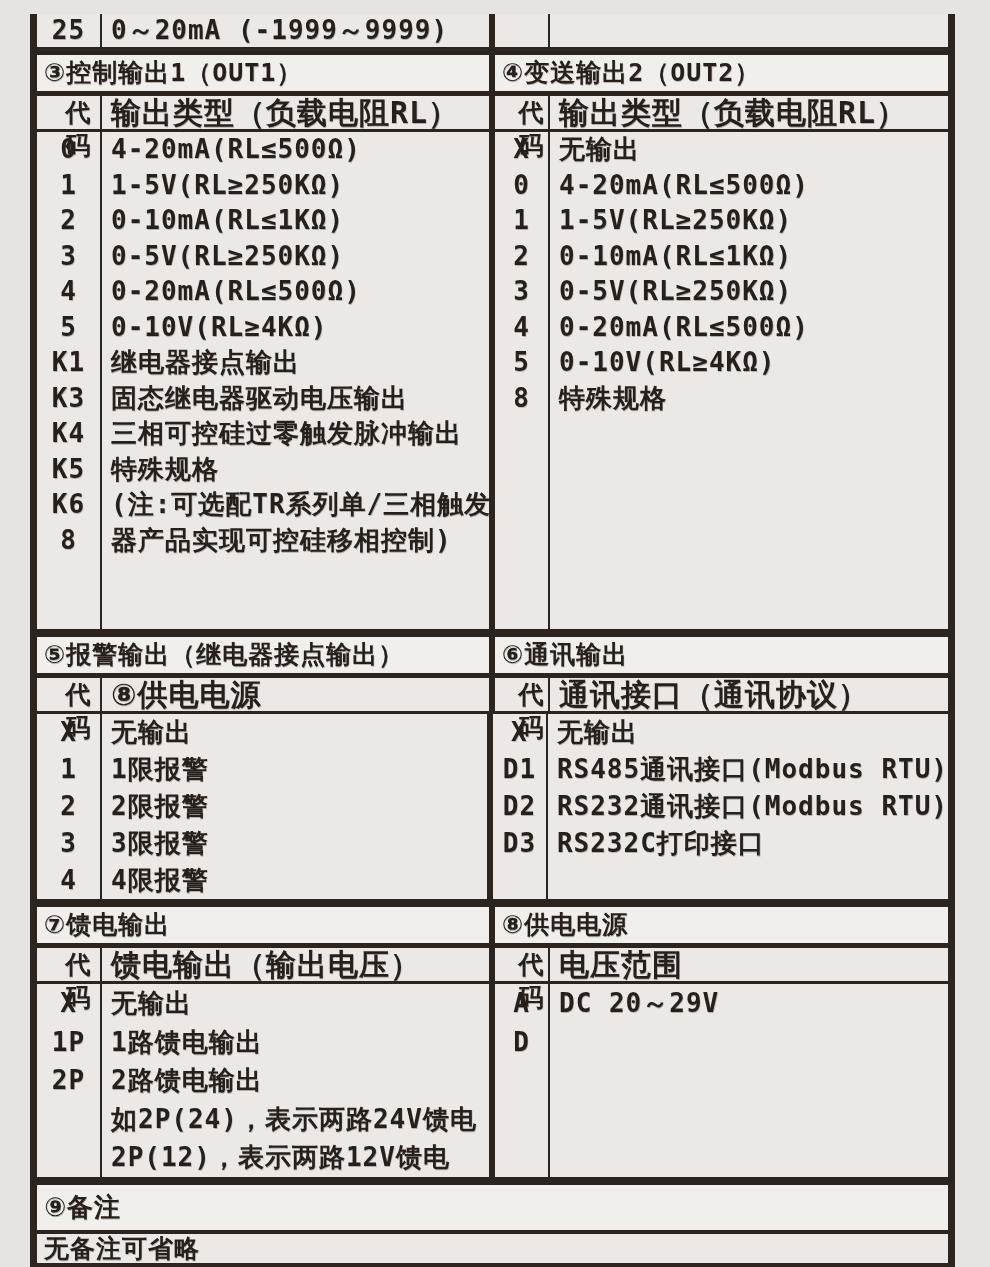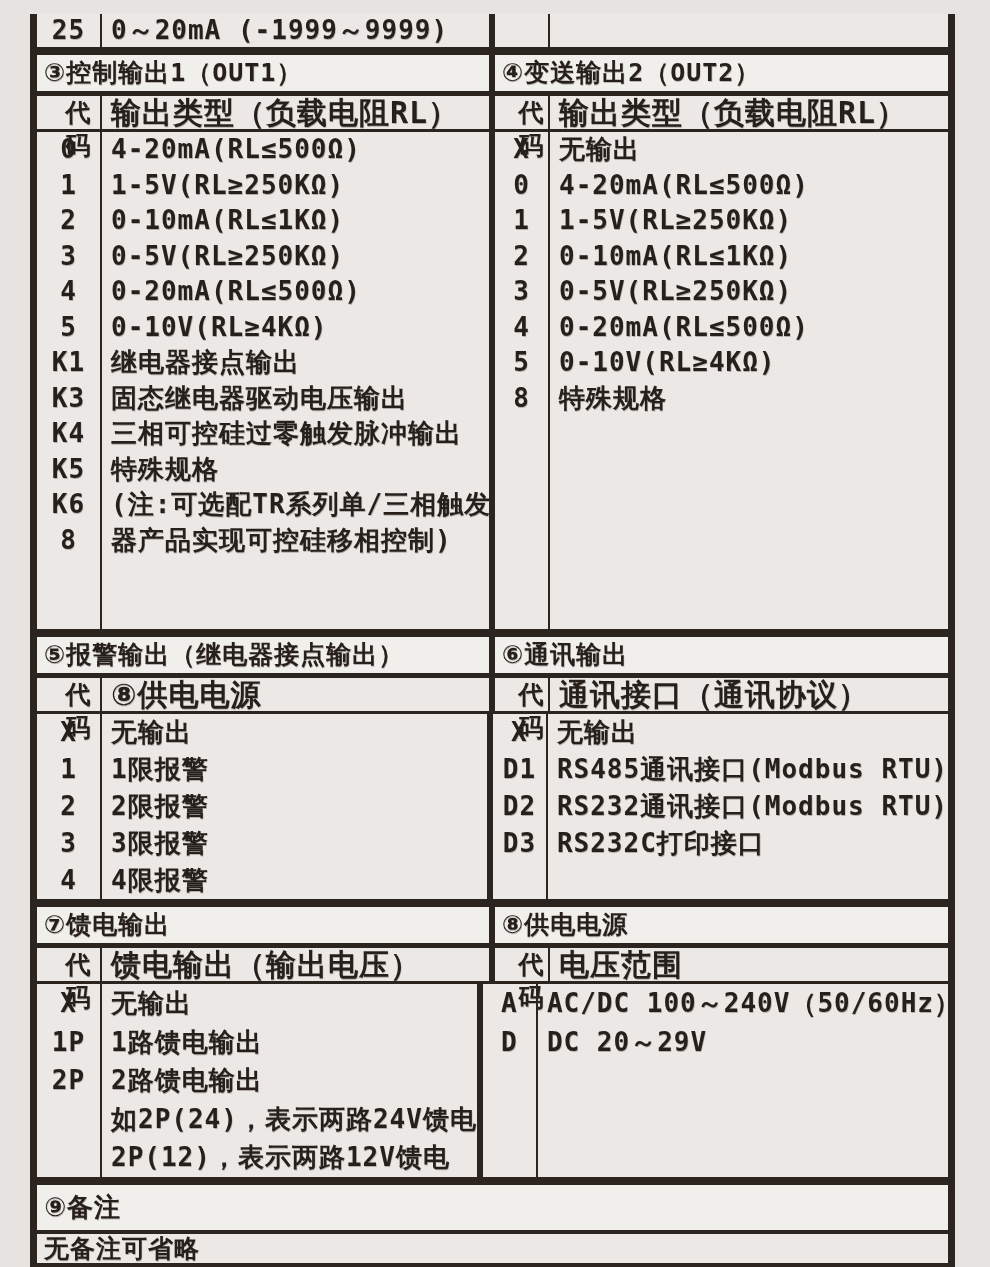--- a/index.html
+++ b/index.html
@@ -272,21 +272,20 @@
         <div class="line">如2P(24)，表示两路24V馈电</div>
         <div class="line">2P(12)，表示两路12V馈电</div>
       </div>
     </div>
     <div class="half-r">
       <div class="code-col r">
         <div class="line">A</div>
         <div class="line">D</div>
       </div>
       <div class="desc-col">
-        <div class="line">AC/DC 100～240V（50/60Hz）</div>
         <div class="line">DC 20～29V</div>
       </div>
     </div>
   </div>
 
   <div class="hr8"></div>
 
   <div class="band title-band title9">
     <div class="full title-cell">⑨备注</div>
   </div>

